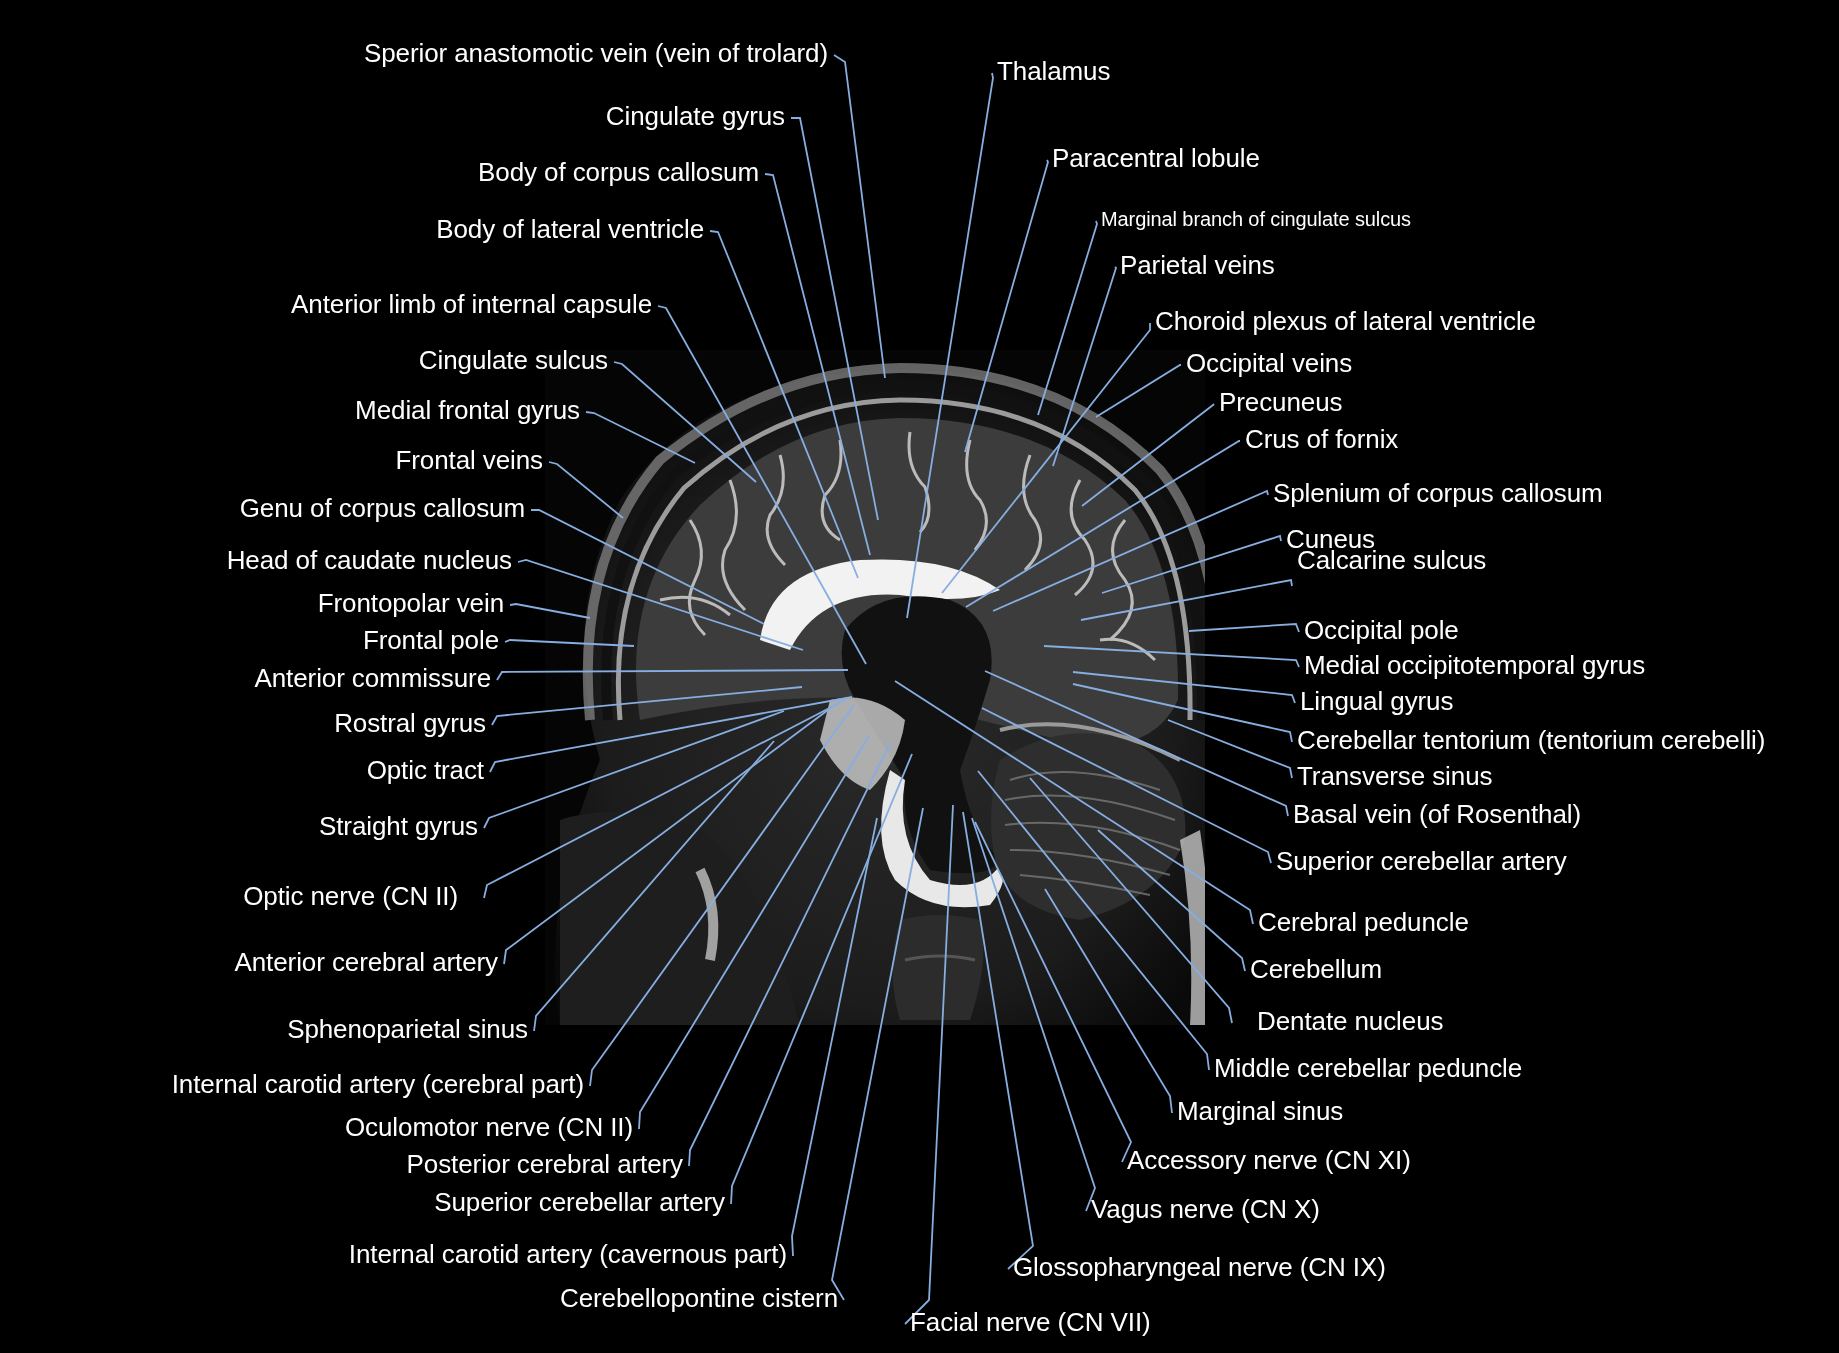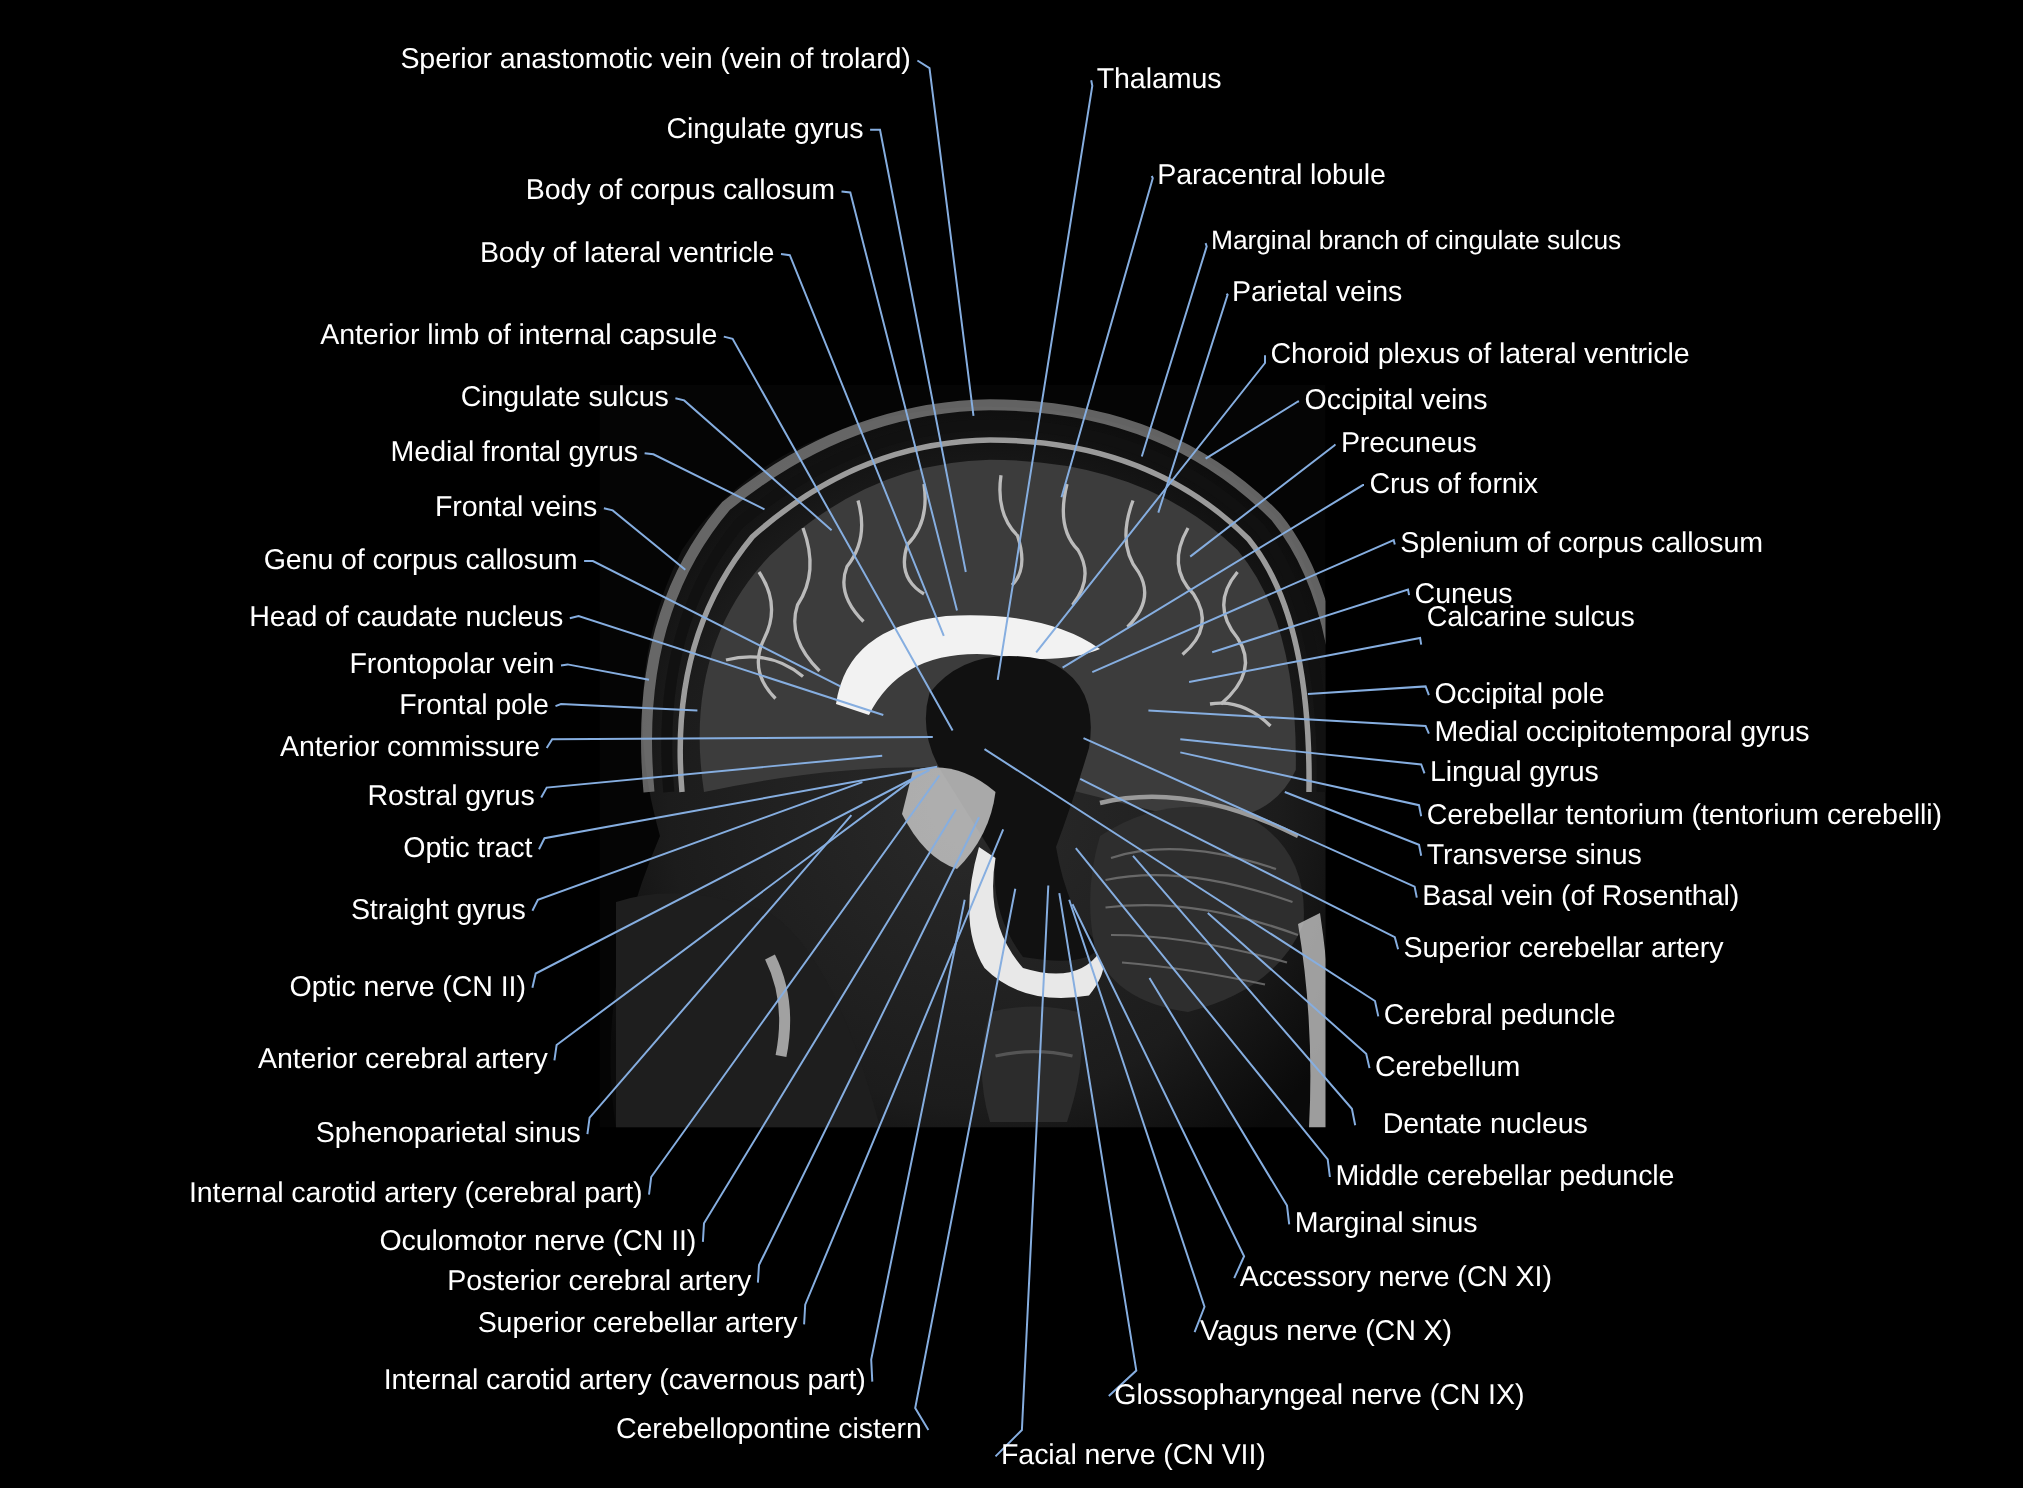--- a/index.html
+++ b/index.html
@@ -1,20 +1,20 @@
 <!DOCTYPE html>
 <html><head>
 <meta charset="utf-8">
 <style>
   html, body { margin: 0; padding: 0; background: #000; }
   body { width: 1839px; height: 1353px; position: relative; overflow: hidden; font-family: "Liberation Sans", sans-serif; }
   #stage { position: absolute; left: 0; top: 0; width: 1839px; height: 1353px; }
   svg.layer { position: absolute; left: 0; top: 0; }
   .label { position: absolute; color: #fff; font-size: 26px; line-height: 30px; white-space: nowrap; letter-spacing: -0.1px; }
-  .label.small { font-size: 24px; text-align: right; }
+  .label.small { font-size: 20px; text-align: right; }
   .label.left { transform: translate(-100%, -50%); }
   .label.right { transform: translate(0, -50%); }
 </style>
 </head>
 <body>
 
 <div id="stage">
 
   <svg class="layer" width="1839" height="1353" viewBox="0 0 1839 1353">
     <defs>
@@ -144,21 +144,21 @@
       <div class="label left" style="left: 580px; top: 410px;">Medial frontal gyrus</div>
       <div class="label left" style="left: 543px; top: 460px;">Frontal veins</div>
       <div class="label left" style="left: 525px; top: 508px;">Genu of corpus callosum</div>
       <div class="label left" style="left: 512px; top: 560px;">Head of caudate nucleus</div>
       <div class="label left" style="left: 504px; top: 603px;">Frontopolar vein</div>
       <div class="label left" style="left: 499px; top: 640px;">Frontal pole</div>
       <div class="label left" style="left: 491px; top: 678px;">Anterior commissure</div>
       <div class="label left" style="left: 486px; top: 723px;">Rostral gyrus</div>
       <div class="label left" style="left: 484px; top: 770px;">Optic tract</div>
       <div class="label left" style="left: 478px; top: 826px;">Straight gyrus</div>
-      <div class="label left" style="left: 478px; top: 896px; text-align: right;">Optic nerve (CN II)</div>
+      <div class="label left" style="left: 458px; top: 896px; text-align: right;">Optic nerve (CN II)</div>
       <div class="label left" style="left: 498px; top: 962px;">Anterior cerebral artery</div>
       <div class="label left" style="left: 528px; top: 1029px;">Sphenoparietal sinus</div>
       <div class="label left" style="left: 584px; top: 1084px;">Internal carotid artery (cerebral part)</div>
       <div class="label left" style="left: 633px; top: 1127px;">Oculomotor nerve (CN II)</div>
       <div class="label left" style="left: 683px; top: 1164px;">Posterior cerebral artery</div>
       <div class="label left" style="left: 725px; top: 1202px;">Superior cerebellar artery</div>
       <div class="label left" style="left: 787px; top: 1254px;">Internal carotid artery (cavernous part)</div>
       <div class="label left" style="left: 838px; top: 1298px;">Cerebellopontine cistern</div>
     </div>
   <div id="labels-right">

